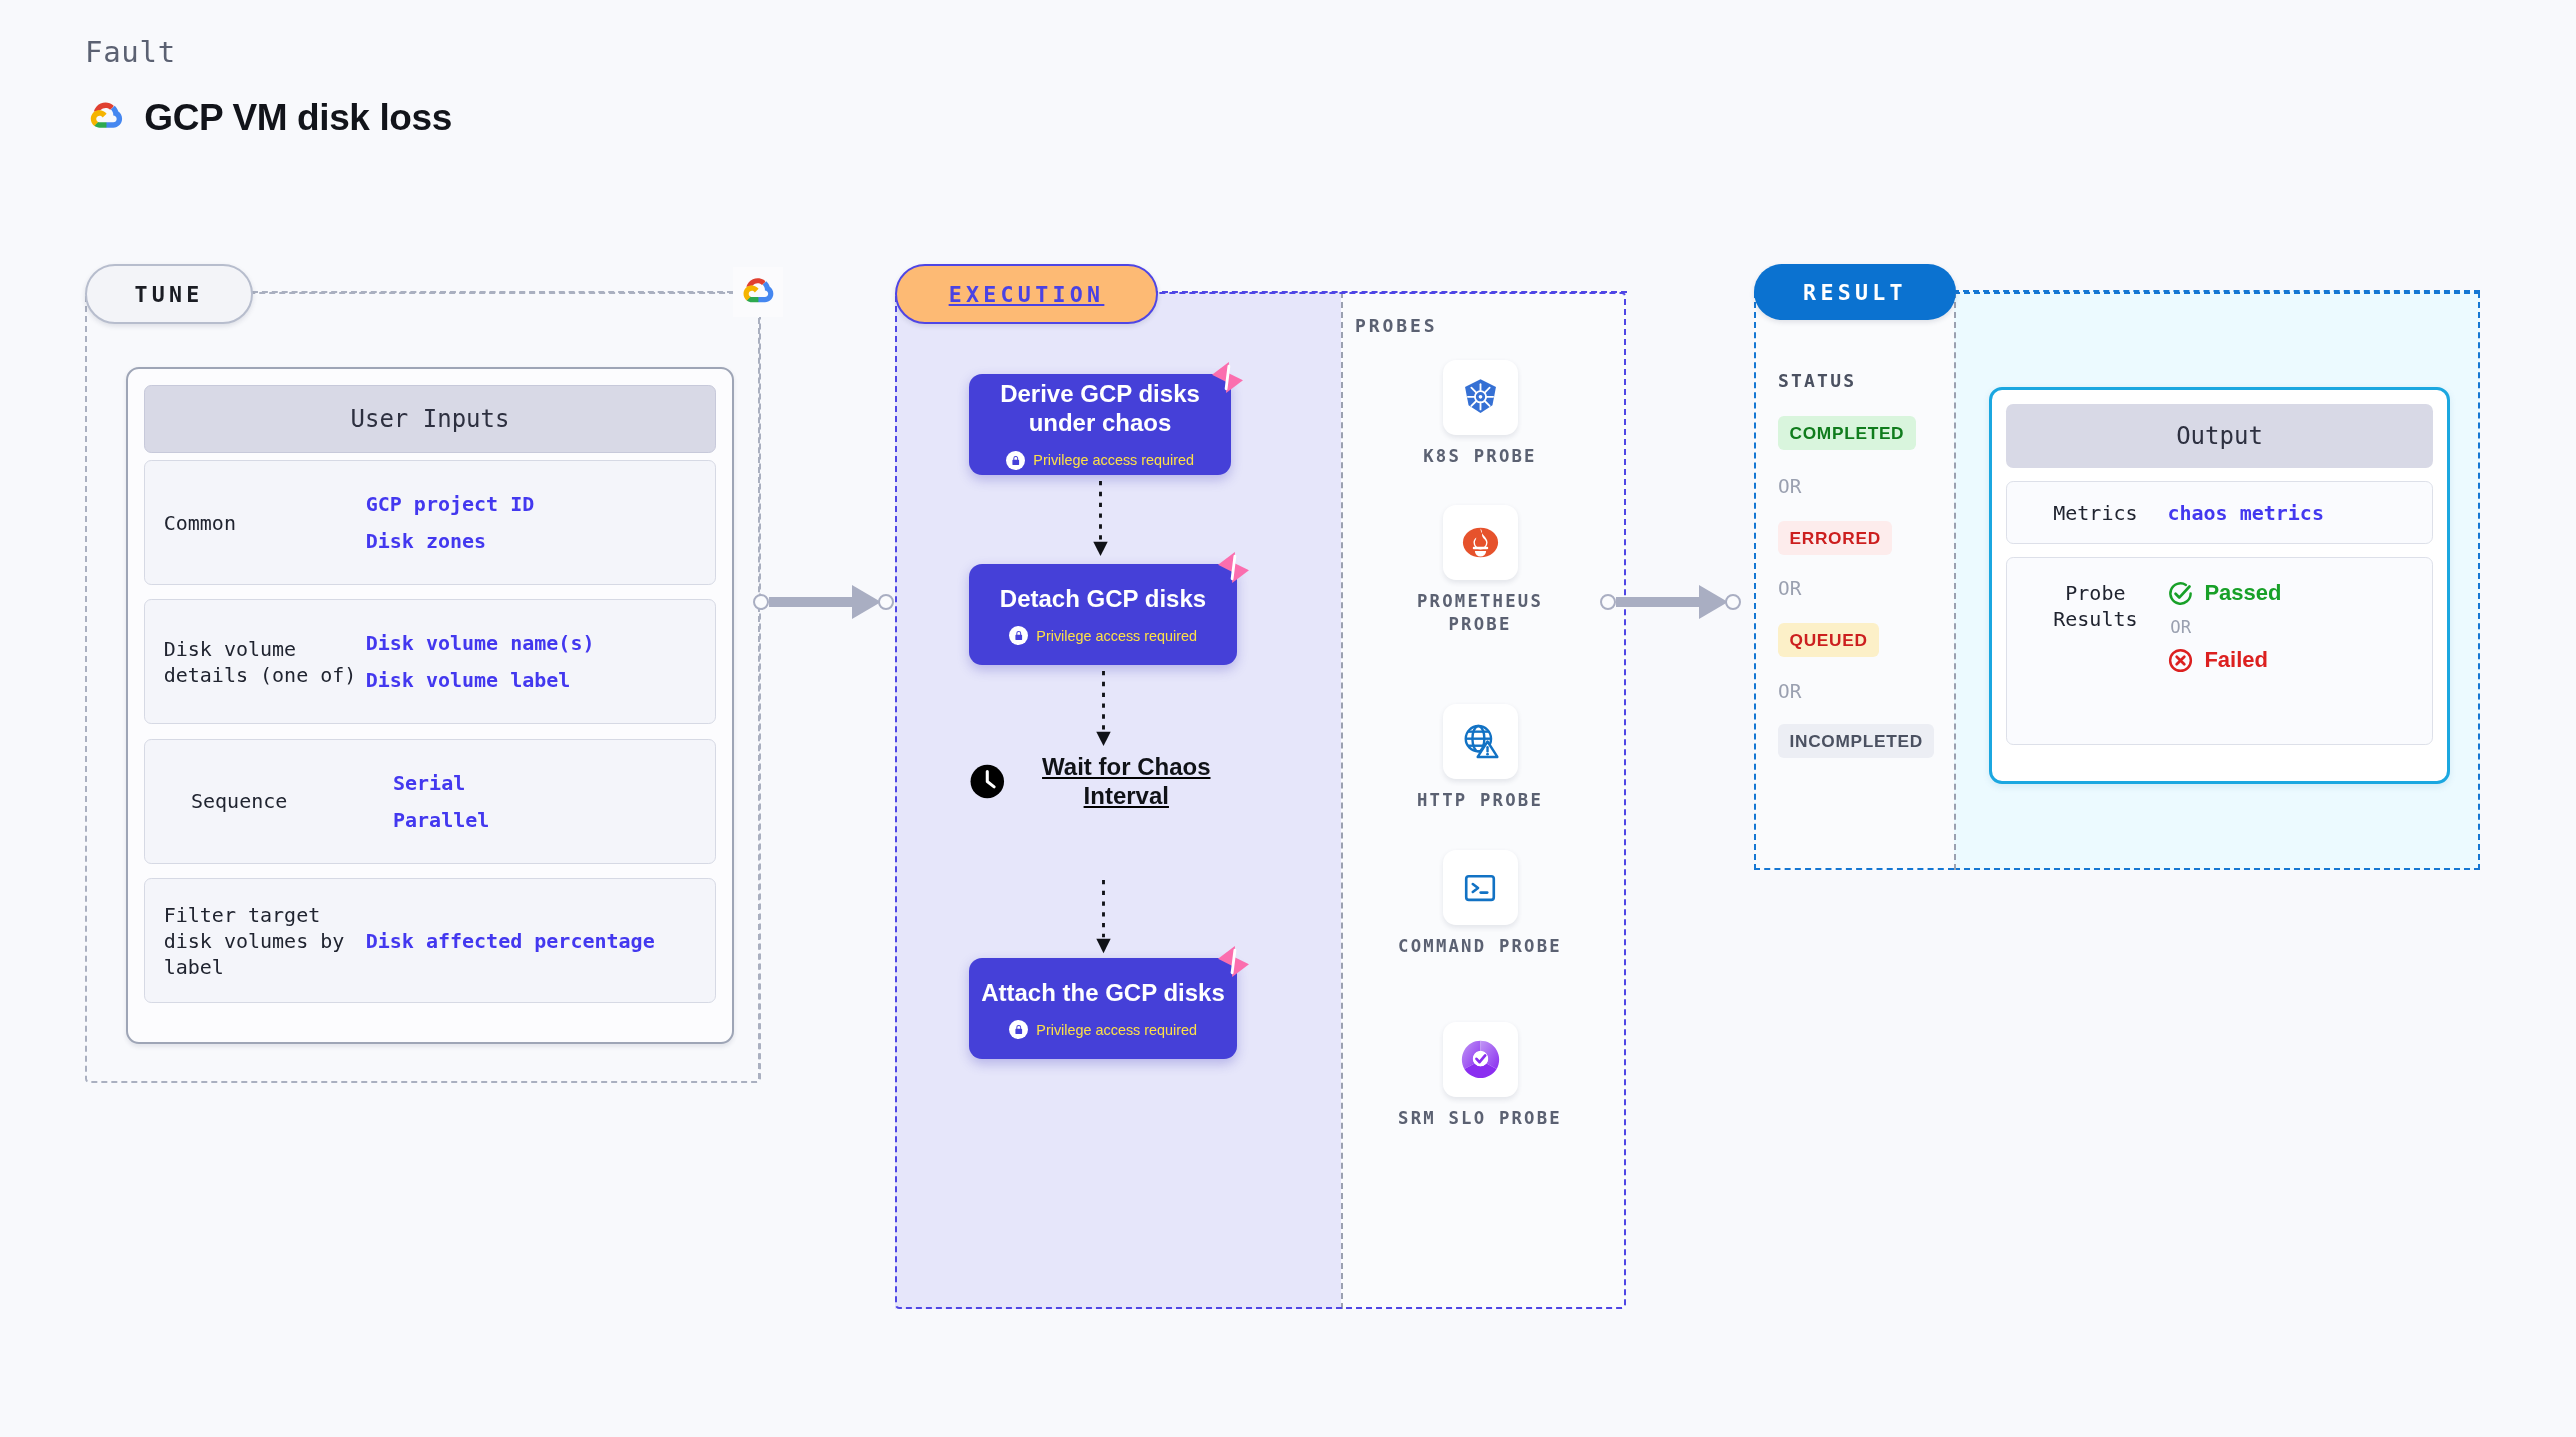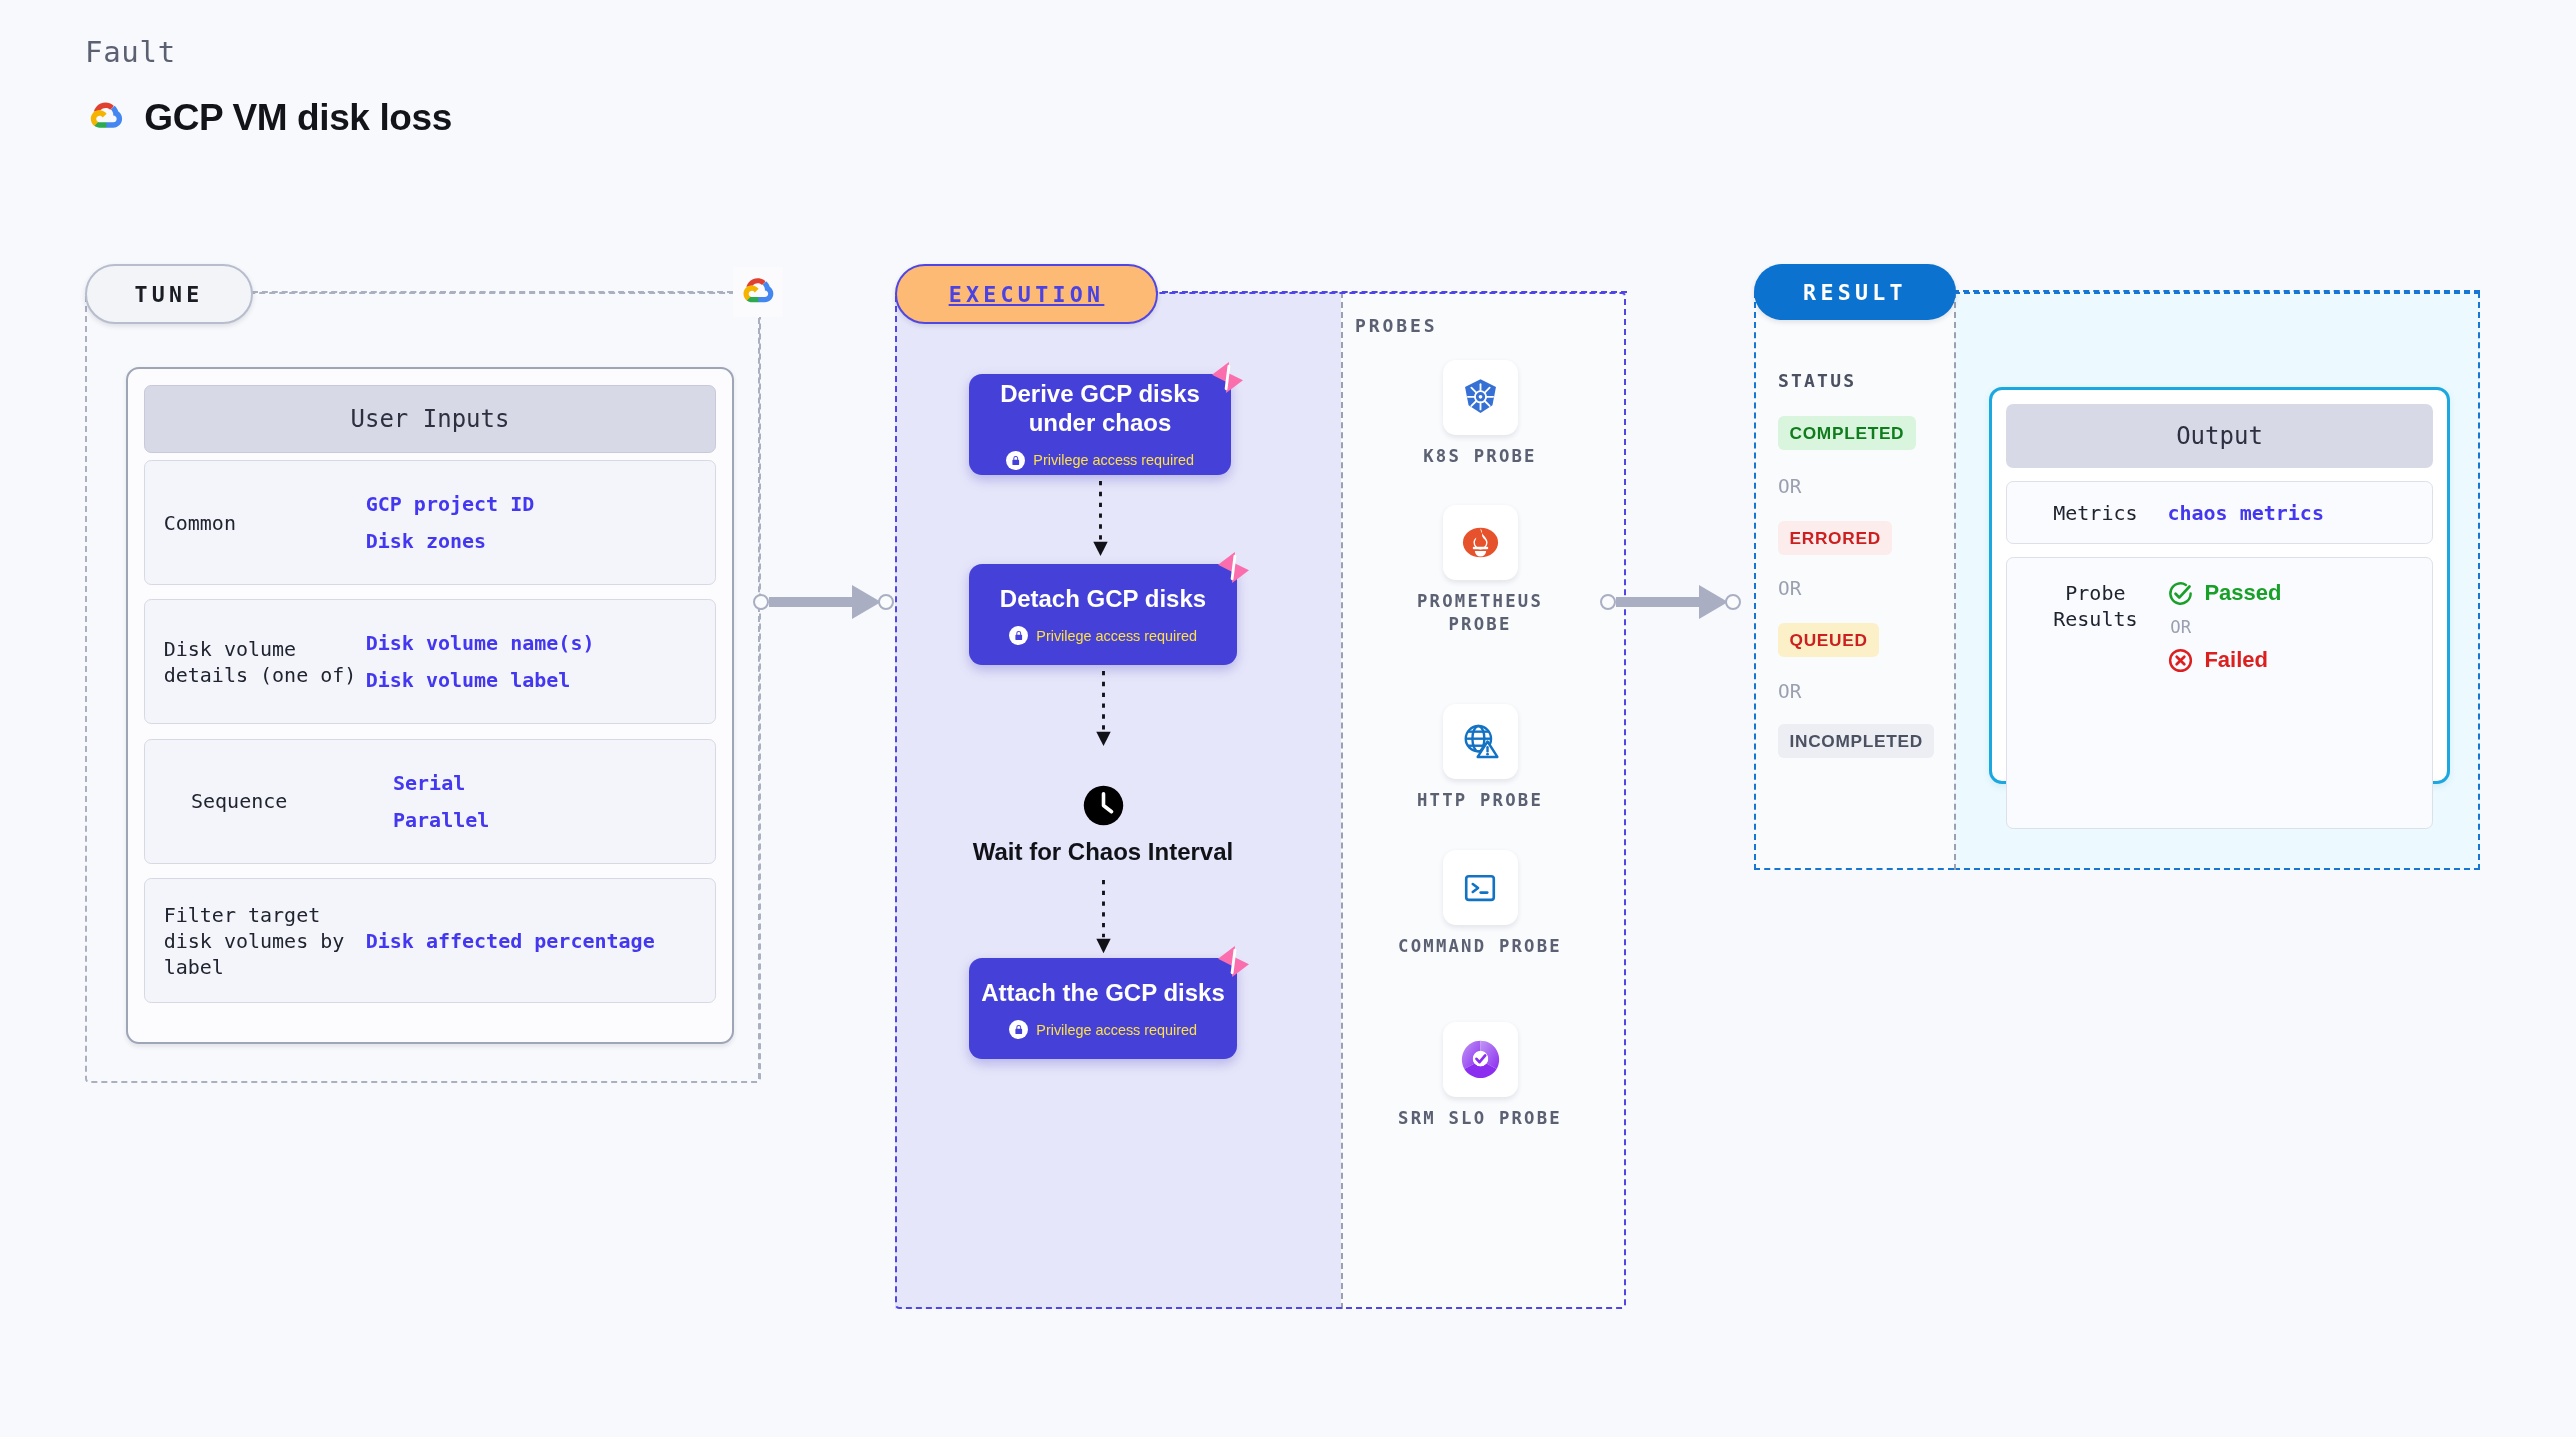--- a/index.html
+++ b/index.html
@@ -136,22 +136,22 @@
     display:flex;align-items:center;justify-content:center;flex:none;
   }
   .corner-badge{
     position:absolute;right:-18.7px;top:-18.7px;width:45px;height:45px;
   }
   #step1{left:969px;top:374px;width:262px;height:101px;}
   #step2{left:969px;top:564px;width:268px;height:101px;}
   #step4{left:969px;top:958px;width:268px;height:101px;}
 
   .wait-node{
-    position:absolute;left:969px;top:784px;width:268px;
-    display:flex;flex-direction:column;align-items:center;gap:10px;
+    position:absolute;left:969px;top:752px;width:268px;
+    display:flex;align-items:center;gap:10px;text-decoration:underline;
   }
   .wait-label{font-size:24px;font-weight:bold;color:#101217;text-align:center;line-height:1.22;}
 
   .dotted-arrow{position:absolute;}
 
   
   #result-pill{
     left:1754px;top:264px;width:202px;height:56px;
     background:#0b72d0;border:none;color:#ffffff;font-size:21.6px;
   }
@@ -208,21 +208,21 @@
     display:flex;align-items:center;
     background:#fafbfe;border:0.7px solid #dde0e9;border-radius:7.2px;
     box-sizing:border-box;padding:13px 7.2px 13px 16px;margin-bottom:13px;
   }
   .out-row .ok{
     width:144px;flex:none;
     font-family:"DejaVu Sans Mono", monospace;
     font-size:20px;color:#202430;line-height:1.3;text-align:center;
   }
   #out-metrics{height:63px;}
-  #out-probe{height:272px;margin-bottom:0;align-items:flex-start;padding-top:21.6px;}
+  #out-probe{height:188px;margin-bottom:0;align-items:flex-start;padding-top:21.6px;}
   .metrics-val{
     font-family:"DejaVu Sans Mono", monospace;
     font-size:20px;color:#4338ef;font-weight:bold;
   }
   .pr-col{display:flex;flex-direction:column;gap:10px;}
   .pr-line{display:flex;align-items:center;gap:10px;}
   .pr-passed{font-size:22px;font-weight:bold;color:#18a028;}
   .pr-failed{font-size:22px;font-weight:bold;color:#dc2020;}
   .pr-or{font-family:"DejaVu Sans Mono", monospace;font-size:17.3px;color:#9aa0b0;margin-left:2.9px;}
 

